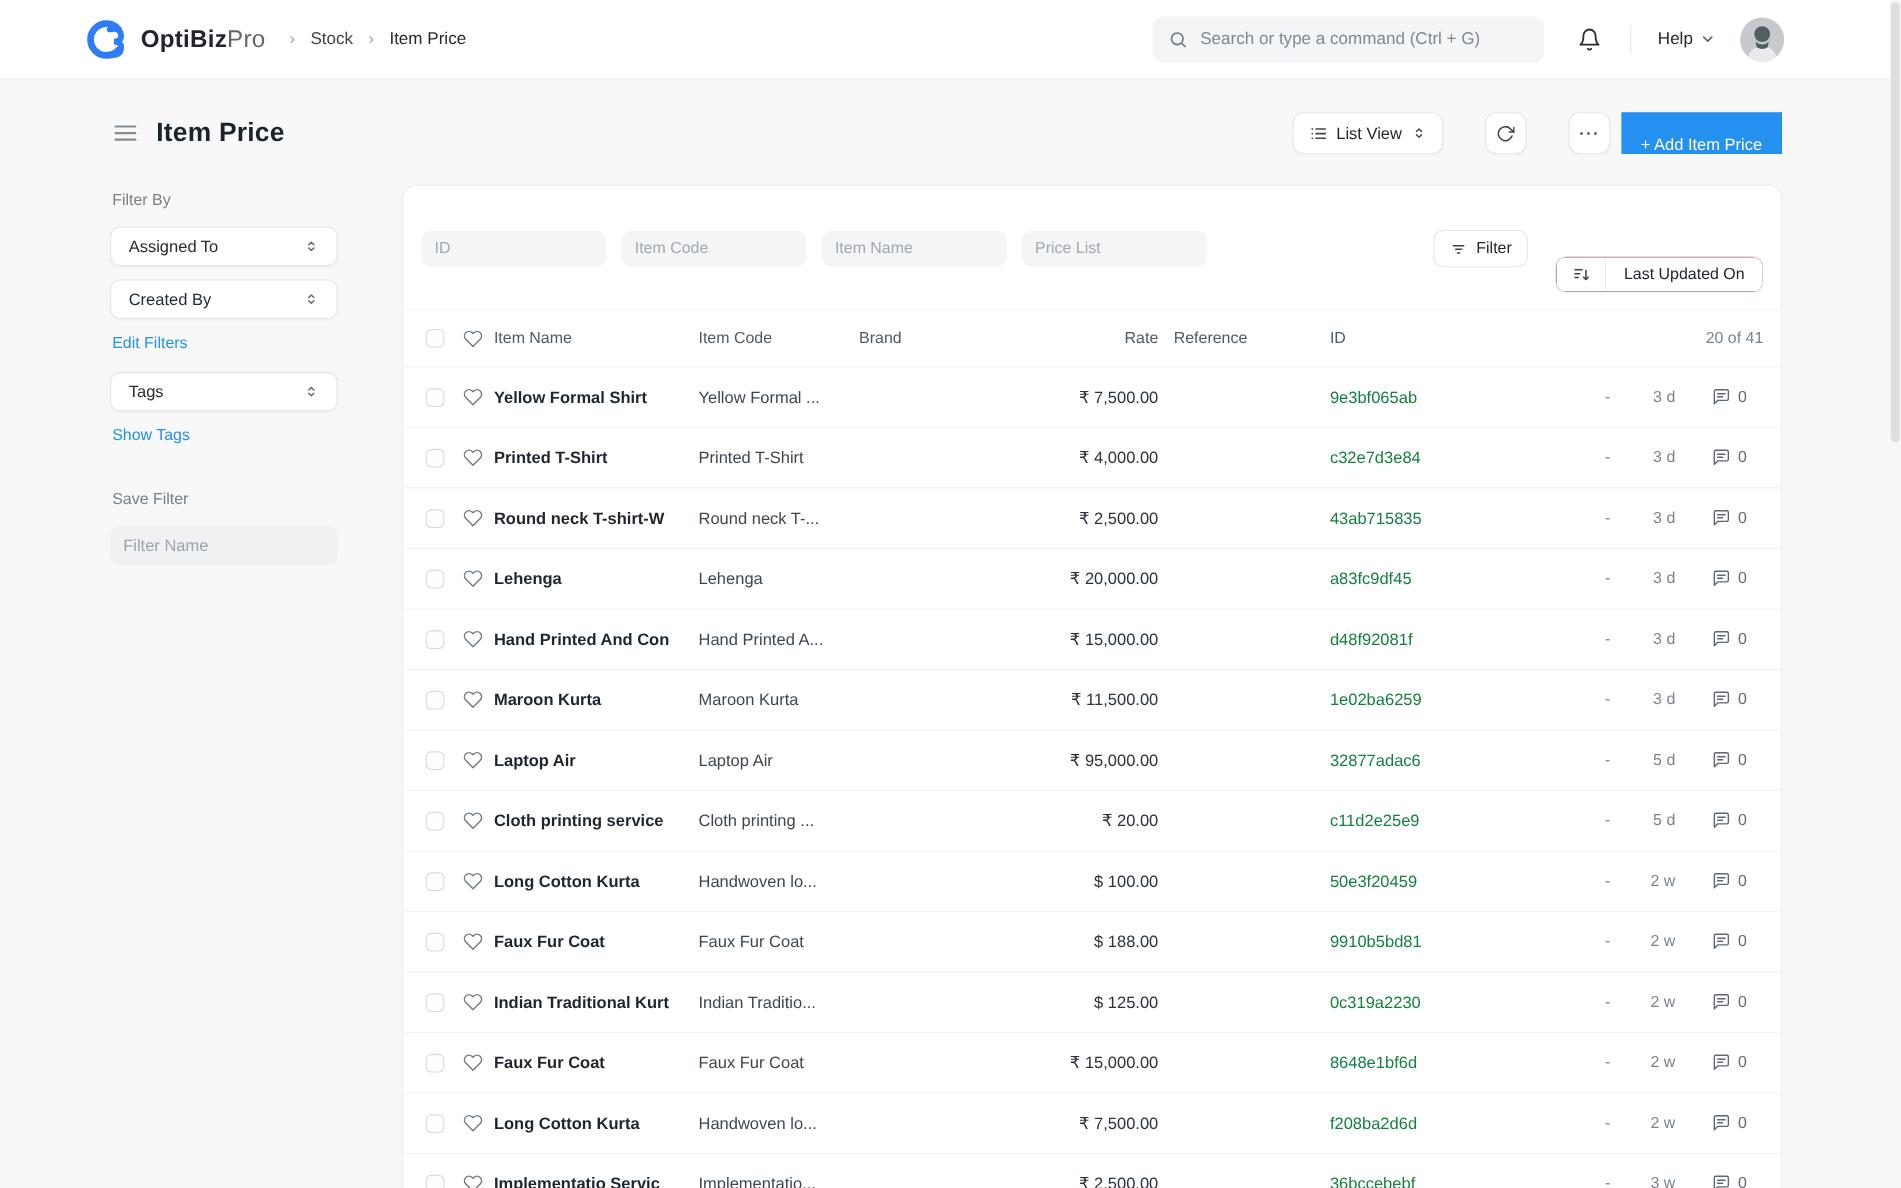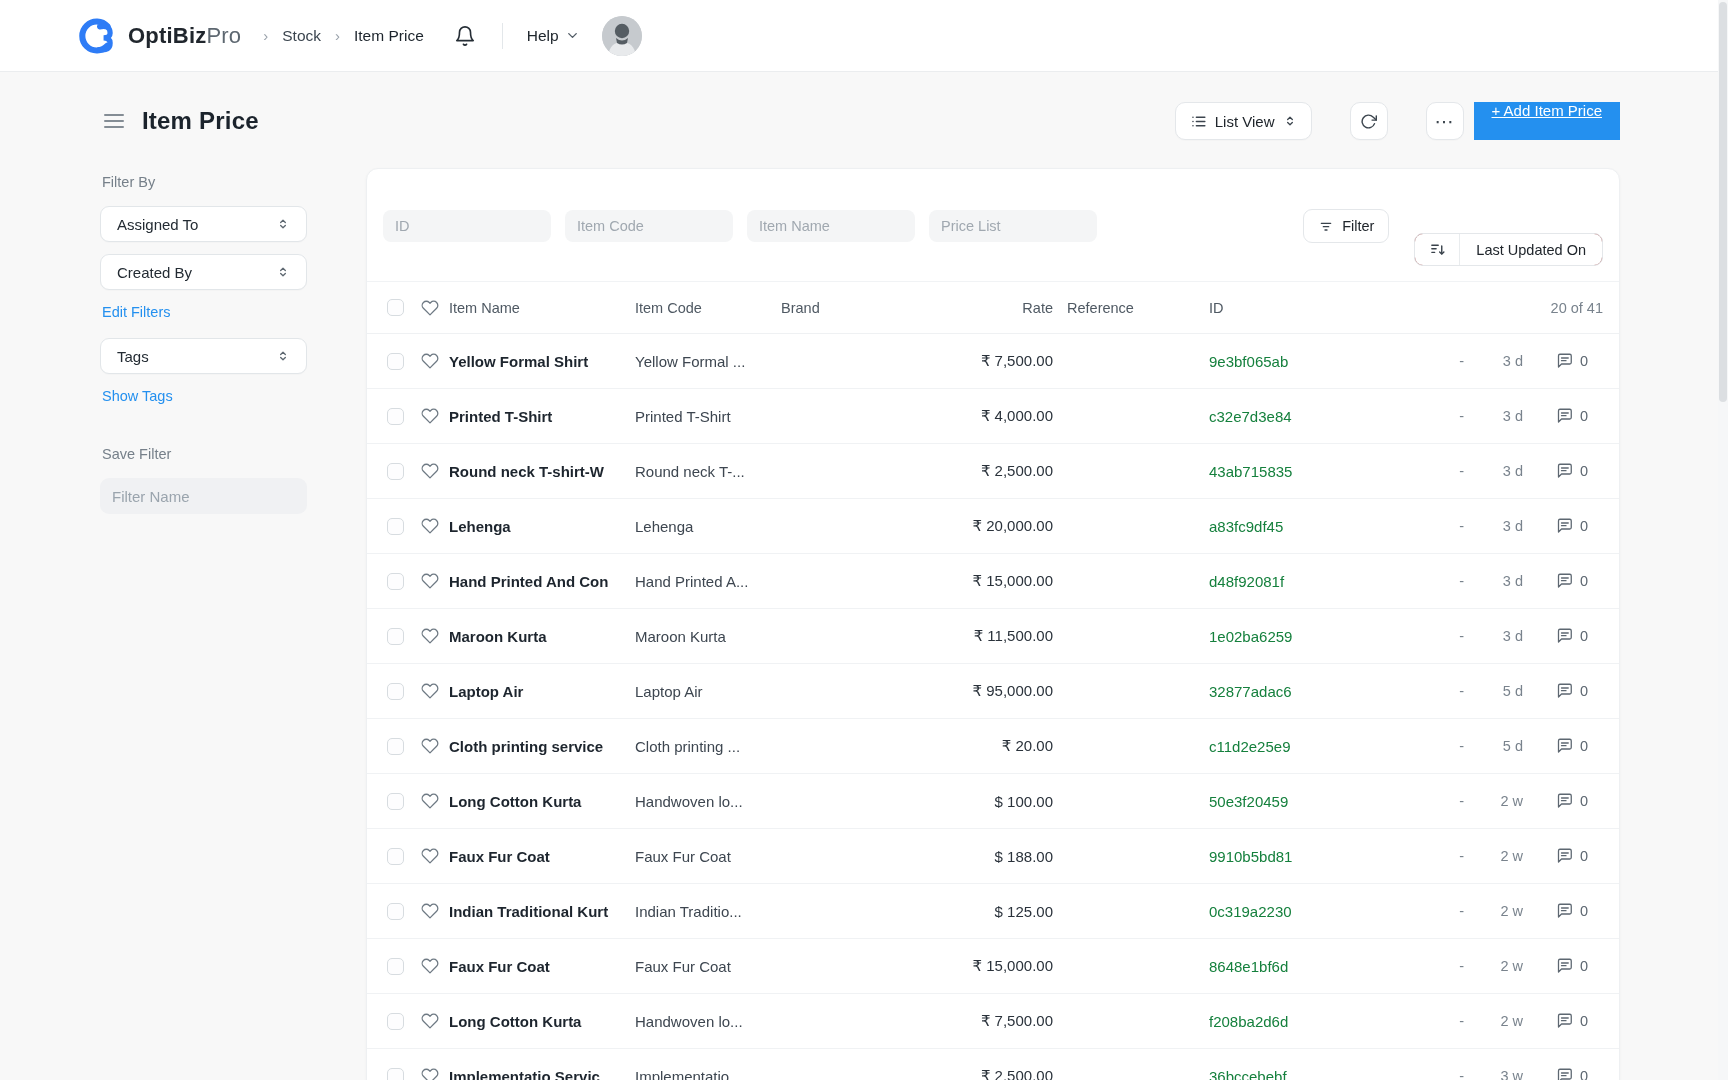--- a/index.html
+++ b/index.html
@@ -28,21 +28,21 @@
 
   
   .title-row { display:flex; align-items:center; margin:30px 108px 0 102px; }
   .menu-toggle { color:#848d95; display:flex; cursor:pointer; }
   .page-title { margin-left:16px; font-size:24px; font-weight:700; color:#1b232c; letter-spacing:.2px; }
   .actions { margin-left:auto; display:flex; align-items:center; gap:10px; }
   .btn { height:38px; background:#fff; border:1px solid #e4e7ea; border-radius:10px; display:flex; align-items:center; gap:8px; padding:0 14px; font-size:15px; color:#20262c; cursor:pointer; box-shadow:0 1px 1px rgba(0,0,0,.02);margin-left:28px; }
   .btn svg { color:#3c454e; }
   .btn.icon-only { width:38px; padding:0; justify-content:center; }
   .btn.dots { font-size:19px; color:#3c454e; letter-spacing:1px; }
-  .btn-primary { height:38px; border:none; border-radius:0; background:#2490ef; color:#fff; font-size:15px; display:flex; align-items:flex-start; padding:0 18px; cursor:pointer;text-decoration:underline; }
+  .btn-primary { height:38px; border:none; border-radius:0; background:#2490ef; color:#fff; font-size:15px; display:flex; align-items:flex-end; padding:0 18px; cursor:pointer; }
 
   
   .content { display:flex; align-items:flex-start; padding:28px 108px 0 100px; gap:59px; }
 
   
   .sidebar { width:207px; flex:0 0 auto; padding-top:6px; }
   .side-label { font-size:14.5px; font-weight:500; color:#76808a; margin:0 0 16px 2px; }
   .side-select { height:36px; background:#fff; border:1px solid #e2e6e9; border-radius:9px; display:flex; align-items:center; justify-content:space-between; padding:0 16px; font-size:15px; color:#232b33; margin-bottom:12px; cursor:pointer; box-shadow:0 1px 1px rgba(0,0,0,.02); }
   .side-select svg { color:#5d6770; }
   .side-link { display:inline-block; color:#2490ef; font-size:14.5px; margin:2px 0 18px 2px; text-decoration:none; cursor:pointer;text-align:right; }
@@ -95,20 +95,27 @@
       <path d="M27 13.5 q12 -2.5 12 7 q0 5.5 -7.5 5.5 q7.5 0 7.5 6 q0 9.5 -12 7.5" stroke="#2e7cf6" stroke-width="6" stroke-linecap="round" fill="none"></path>
     </svg>
     <span class="logo-text"><span class="logo-bold">OptiBiz</span><span class="logo-light">Pro</span></span>
   </div>
   <nav class="crumbs">
     <span class="crumb-sep">›</span>
     <a class="crumb">Stock</a>
     <span class="crumb-sep">›</span>
     <a class="crumb current">Item Price</a>
   </nav>
+  <div class="search-pill">
+    <svg width="18" height="18" viewBox="0 0 24 24" fill="none" stroke="currentColor" stroke-width="2">
+        <circle cx="11" cy="11" r="7"></circle>
+        <line x1="16.5" y1="16.5" x2="21" y2="21"></line>
+      </svg>
+    <input type="text" placeholder="Search or type a command (Ctrl + G)" style="">
+  </div>
   <span class="nav-bell">
     <svg width="22" height="22" viewBox="0 0 24 24" fill="none" stroke="currentColor" stroke-width="1.8" stroke-linecap="round" stroke-linejoin="round">
         <path d="M18 8a6 6 0 1 0-12 0c0 7-3 9-3 9h18s-3-2-3-9"></path>
         <path d="M13.7 21a2 2 0 0 1-3.4 0"></path>
       </svg>
   </span>
   <span class="nav-divider"></span>
   <span class="nav-help">
     <span>Help</span>
     <svg width="15" height="15" viewBox="0 0 24 24" fill="none" stroke="currentColor" stroke-width="2.2" stroke-linecap="round" stroke-linejoin="round">

